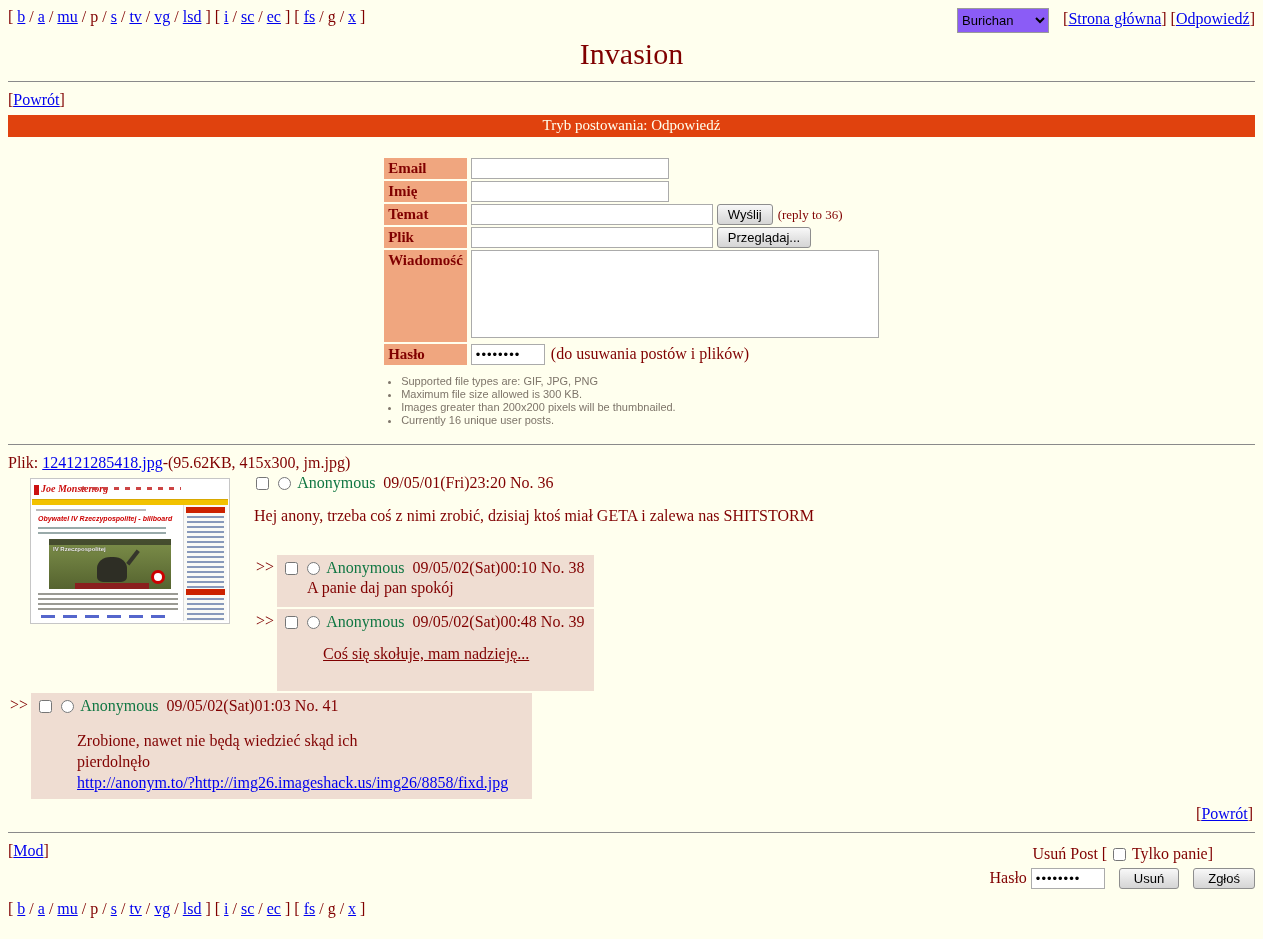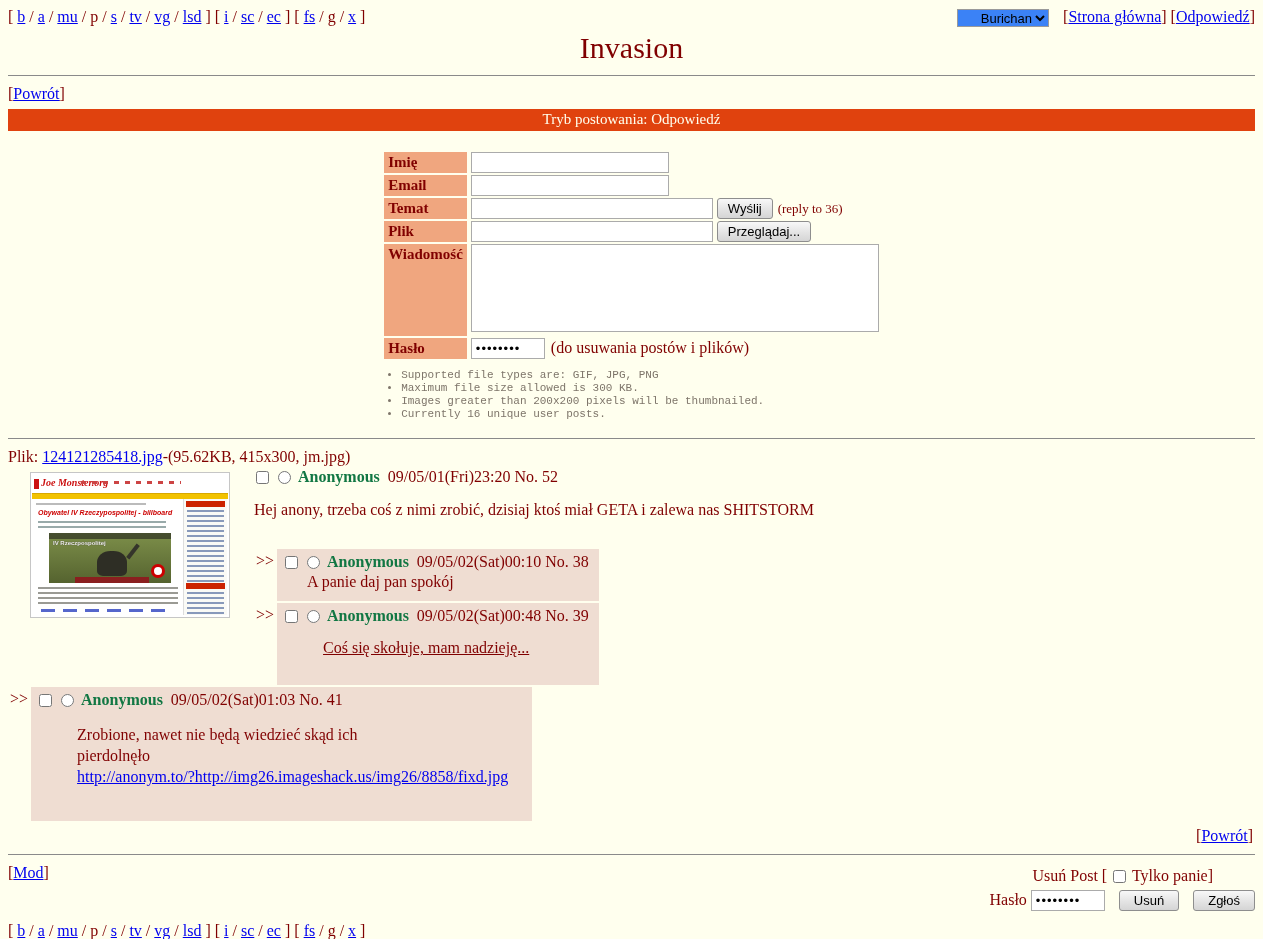--- a/index.html
+++ b/index.html
@@ -16,22 +16,22 @@
   .b { color:#800000; }
   .s { color:#800000; }
   .plain { color:#800000; }
   hr.rule { border:none; border-top:1px solid #8a8a8a; margin:9px 0; }
 
   
   .topbar { display:flex; justify-content:space-between; align-items:flex-start; }
   .nav { white-space:nowrap; }
   .topright { white-space:nowrap; }
   .styledrop {
-    font:13px "Liberation Sans",sans-serif; width:92px; height:18px;
-    background:#3b82f6; border:1px solid #9a9a9a; margin-right:10px; vertical-align:middle;text-align:right;
+    font:13px "Liberation Sans",sans-serif; width:92px; height:25px;
+    background:#8b5cf6; border:1px solid #9a9a9a; margin-right:10px; vertical-align:middle;
   }
 
   .title { text-align:center; font-size:30px; color:#800000; margin:4px 0 10px 0; }
 
   .powrot-line { margin:4px 0 6px 0;text-decoration:underline; }
   .powrot-line.right { text-align:right; margin:6px 2px 2px 0; }
 
   .replymode {
     background:#E0420E; color:#FFFFEE; text-align:center;
     padding:2px 0 3px 0; font-size:15px; margin:6px 0 19px 0;
@@ -61,21 +61,21 @@
     background:linear-gradient(#f8f8f8,#e2e2e2 60%,#d5d5d5);
     border:1px solid #8e8e8e; border-radius:3px; padding:2px 10px; margin-left:4px;
     cursor:pointer;
   }
   .replynote { font-size:13px; margin-left:5px; }
   .pwnote { margin-left:6px; }
   ul.rules {
     margin:8px 0 8px 2px; padding-left:17px;
     font:11px "Liberation Sans",sans-serif; color:#7E756A; line-height:13px;
   }
-  ul.rules li { margin:0;font-family:Liberation Mono, monospace; }
+  ul.rules li { margin:0; }
 
   
   .fileline { margin:4px 0 2px 0; }
   .thread { overflow:visible; }
   .thumb {
     position:relative; width:200px; height:146px; float:left;
     margin:4px 24px 8px 22px; background:#fff; border:1px solid #c6c6c6;
     overflow:hidden; font-family:"Liberation Sans",sans-serif; cursor:pointer;
   }
   .t-logosq { position:absolute; top:6px; left:3px; width:5px; height:10px; background:#cc1111; }
@@ -94,31 +94,31 @@
   .t-photobar { position:absolute; bottom:0; left:26px; right:22px; height:6px; background:#8a1f1f; }
   .t-bodylines { position:absolute; top:114px; left:7px; width:140px; height:17px; background:repeating-linear-gradient(#9a9a94 0 2px,transparent 2px 5px); }
   .t-linksrow { position:absolute; top:136px; left:10px; width:125px; height:3px; background:repeating-linear-gradient(90deg,#5566cc 0 14px,transparent 14px 22px); }
   .t-side { position:absolute; top:26px; right:2px; width:44px; bottom:2px; background:#fafaf6; border-left:1px solid #ddd; padding:1px; }
   .t-sidehead { height:6px; background:#cc2200; margin:1px 1px 3px 1px; }
   .t-sidelines { height:72px; margin:0 2px; background:repeating-linear-gradient(#8899bb 0 2px,transparent 2px 5px); }
   .t-sidelines2 { height:24px; margin:3px 2px 0 2px; background:repeating-linear-gradient(#8899bb 0 2px,transparent 2px 5px); }
 
   .postheader { white-space:nowrap; }
   .postheader .cb, .postheader .rb { vertical-align:middle; margin:0 3px 2px 2px; }
-  .name { color:#117743; font-weight:bold; margin-right:4px; }
+  .name { color:#117743; font-weight:normal; margin-right:4px; }
   .opbody { margin:15px 0 30px 16px; }
   .replyrow { margin:0 0 2px 0; }
   .arrow { margin:3px 3px 0 2px; display:inline-block; vertical-align:top; }
   .replyblock {
     display:inline-block; vertical-align:top;
     background:#EFDDD2; padding:4px 10px 2px 6px;
   }
   .rbody { margin:2px 0 8px 24px; }
   .spaced .rbody { margin:14px 0 26px 40px;text-decoration:underline; }
-  .r41 .rbody { margin:15px 14px 32px 40px; line-height:21px; }
+  .r41 .rbody { margin:15px 14px 4px 40px; line-height:21px; }
 
   
   .bottombar { display:flex; justify-content:space-between; align-items:flex-start; margin-top:6px; }
   .delform { text-align:right; line-height:24px; }
   .delline1 { margin-right:42px; }
   .delline1 input { vertical-align:middle; margin:0 2px 2px 2px; }
   .delline2 .btn { margin-left:10px; padding:2px 14px; }
   .bottomnav { margin-top:10px; }
   .footer { text-align:center; font-size:13px; margin-top:18px; }
 </style>
@@ -174,25 +174,25 @@
 <div class="powrot-line">
   <span class="b">[</span><a>Powrót</a><span class="b">]</span>
 </div>
 
 <div class="replymode">Tryb postowania: Odpowiedź</div>
 
 <div class="formwrap">
   <table class="postform">
     <tbody>
       <tr>
+        <td class="label">Email</td>
+        <td class="field"><input type="text" class="in w198" style=""></td>
+      </tr>
+      <tr>
         <td class="label">Imię</td>
-        <td class="field"><input type="text" class="in w198" style=""></td>
-      </tr>
-      <tr>
-        <td class="label">Email</td>
         <td class="field"><input type="text" class="in w198" style=""></td>
       </tr>
       <tr>
         <td class="label">Temat</td>
         <td class="field">
           <input type="text" class="in w242" style=""><button class="btn">Wyślij</button><span class="replynote">(reply to 36)</span>
         </td>
       </tr>
       <tr>
         <td class="label">Plik</td>
@@ -252,21 +252,21 @@
       <div class="t-sidehead"></div>
       <div class="t-sidelines2"></div>
     </div>
   </div>
 
   <div class="postheader">
     <input type="checkbox" class="cb" style="">
     <input type="radio" class="rb" style="">
     <span class="name">Anonymous</span>
     <span>09/05/01(Fri)23:20</span>
-    <span>No. 52</span>
+    <span>No. 36</span>
   </div>
   <blockquote class="opbody">Hej anony, trzeba coś z nimi zrobić, dzisiaj ktoś miał GETA i zalewa nas SHITSTORM</blockquote>
 
   <div class="replyrow">
     <span class="arrow">&gt;&gt;</span><div class="replyblock">
       <div class="postheader">
         <input type="checkbox" class="cb" style="">
         <input type="radio" class="rb" style="">
         <span class="name">Anonymous</span>
         <span>09/05/02(Sat)00:10</span>

